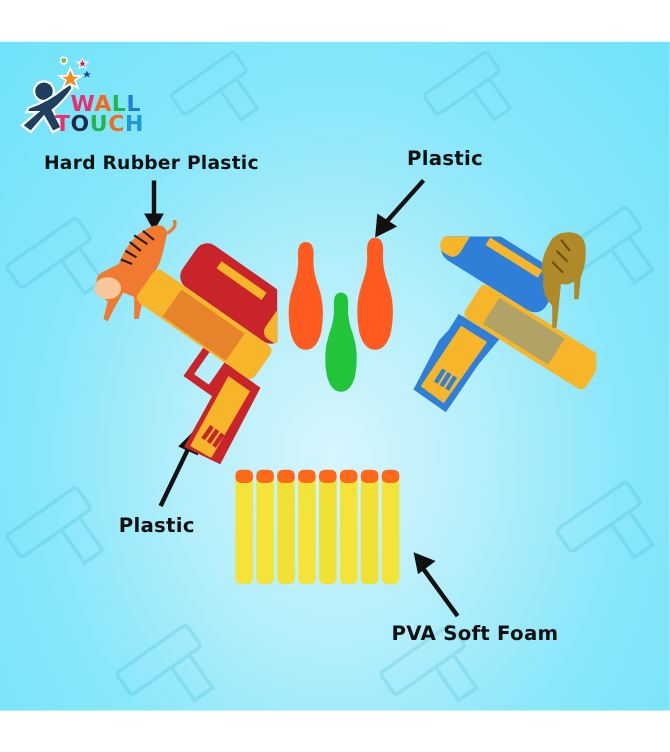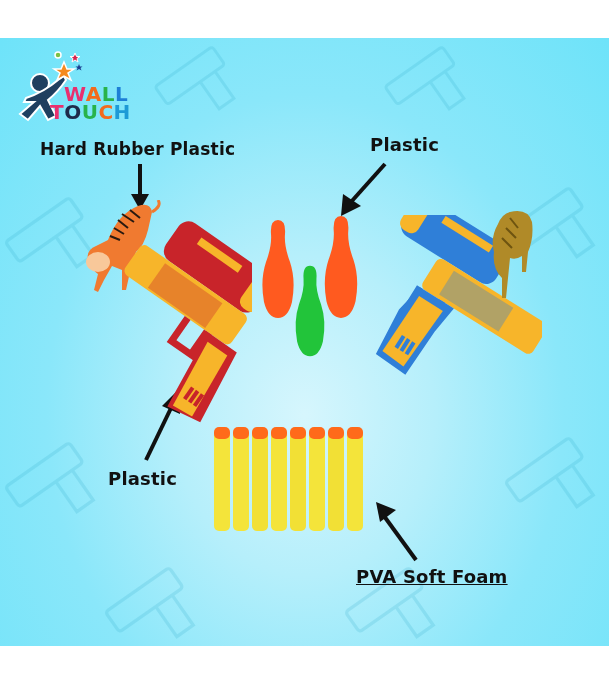--- a/index.html
+++ b/index.html
@@ -81,21 +81,21 @@
     <span style="color:#e8306e">W</span><span style="color:#f26b1d">A</span><span style="color:#28b34b">L</span><span style="color:#1d7fd6">L</span>
   </div>
   <div class="logo-text" style="left:36px;top:54px">
     <span style="color:#e8306e">T</span><span style="color:#1e2a4a">O</span><span style="color:#28b34b">U</span><span style="color:#f26b1d">C</span><span style="color:#1d9ad6">H</span>
   </div>
 </div>
 
 <div class="label" style="left:40px;top:139px;font-size:17px;">Hard Rubber Plastic</div>
 <div class="label" style="left:370px;top:134px;font-size:18px;">Plastic</div>
 <div class="label" style="left:108px;top:468px;font-size:18px;">Plastic</div>
-<div class="label" style="left:356px;top:566px;font-size:18px;text-decoration:underline;">PVA Soft Foam</div>
+<div class="label" style="left:356px;top:566px;font-size:18px;">PVA Soft Foam</div>
 
 <svg class="arrow" style="left:128px;top:162px" width="24" height="50" viewBox="0 0 24 50">
   <line x1="12" y1="2" x2="12" y2="36" stroke="#111" stroke-width="4"></line>
   <polygon points="3,32 21,32 12,48" fill="#111"></polygon>
 </svg>
 <svg class="arrow" style="left:335px;top:160px" width="60" height="60" viewBox="0 0 60 60">
   <line x1="50" y1="4" x2="16" y2="42" stroke="#111" stroke-width="4"></line>
   <polygon points="6,56 8,34 26,46" fill="#111"></polygon>
 </svg>
 <svg class="arrow" style="left:140px;top:388px" width="50" height="76" viewBox="0 0 50 76">

